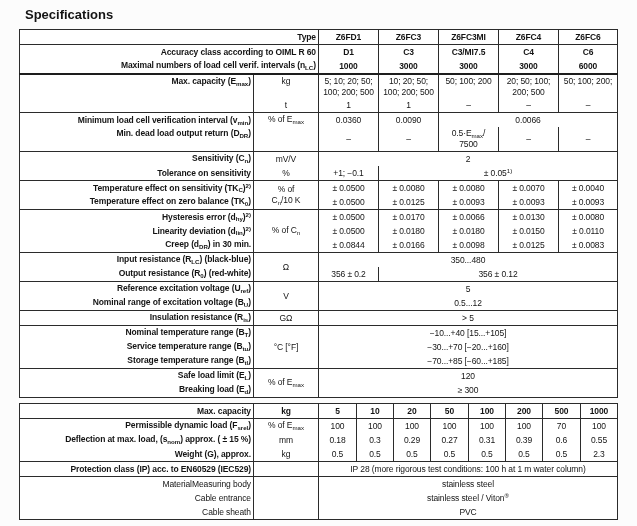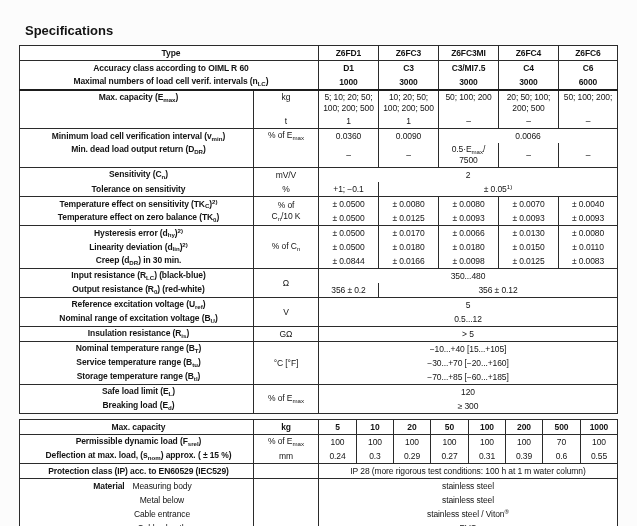--- a/index.html
+++ b/index.html
@@ -3,43 +3,43 @@
 <meta charset="utf-8">
 <style>
   html,body{margin:0;padding:0;}
   body{
     width:637px;height:526px;overflow:hidden;
     background:#fcfcfc;color:#141414;
     font-family:"Liberation Sans", sans-serif;
   }
   .page{padding:7px 0 0 19px;}
   .title{
-    font-size:13px;font-weight:bold;margin:16px 0 7px 6px;letter-spacing:0;
+    font-size:13px;font-weight:bold;margin:0 0 7px 6px;letter-spacing:0;
   }
   table.spec{
     border-collapse:collapse;table-layout:fixed;width:598px;
     font-size:8.5px;line-height:1.25;letter-spacing:-0.1px;
     border:1.5px solid #2b2b2b;
     background:#fff;
   }
   table.spec + table.spec{margin-top:5px;}
   table.spec tbody{border-top:1px solid #2b2b2b;border-bottom:1px solid #2b2b2b;}
   table.spec tbody.thick{border-bottom:2.5px solid #1d1d1d;}
   table.spec td{
     border-left:1px solid #2b2b2b;border-right:1px solid #2b2b2b;
     padding:1px 2px;text-align:center;vertical-align:middle;
     height:12px;overflow:hidden;
   }
-  table.spec td.al{text-align:center;padding-left:6px;}
+  table.spec td.al{text-align:right;padding-left:6px;}
   table.spec td.bold{font-weight:bold;}
   table.spec td.vat{vertical-align:top;}
   sub,sup{font-size:0.72em;letter-spacing:0;}
   sub{vertical-align:-0.25em;}
   sup{vertical-align:0.45em;}
-  .lbl-main{display:inline-block;width:47px;font-weight:bold;}
+  .lbl-main{display:inline-block;width:47px;font-weight:normal;}
   .lbl-sub{font-weight:normal;margin-top:34px;}
 </style>
 </head>
 <body>
 
 <div class="page">
   <h1 class="title">Specifications</h1>
   <table class="spec">
       <colgroup>
         <col style="width: 234px;">
@@ -266,45 +266,52 @@
           <td class="">100</td>
           <td class="">100</td>
           <td class="">100</td>
           <td class="">100</td>
           <td class="">70</td>
           <td class="">100</td>
         </tr>
         <tr>
           <td class="al bold ">Deflection at max. load, (s<sub>nom</sub>) approx. ( ± 15 %)</td>
           <td class="">mm</td>
-          <td class="">0.24</td>
+          <td class="">0.18</td>
           <td class="">0.3</td>
           <td class="">0.29</td>
           <td class="">0.27</td>
           <td class="">0.31</td>
           <td class="">0.39</td>
           <td class="">0.6</td>
           <td class="">0.55</td>
         </tr>
+        <tr>
+          <td class="al bold ">Weight (G), approx.</td>
+          <td class="">kg</td>
+          <td class="">0.5</td>
+          <td class="">0.5</td>
+          <td class="">0.5</td>
+          <td class="">0.5</td>
+          <td class="">0.5</td>
+          <td class="">0.5</td>
+          <td class="">0.5</td>
+          <td class="">2.3</td>
+        </tr>
       </tbody>
       <tbody>
         <tr>
           <td class="al bold ">Protection class (IP) acc. to EN60529 (IEC529)</td>
           <td class=""></td>
           <td colspan="8" class="">IP 28  (more rigorous test conditions: 100 h at 1 m water column)</td>
         </tr>
       </tbody>
       <tbody>
         <tr>
           <td class="al "><span class="lbl-main">Material</span><span class="lbl-sub">Measuring body</span></td>
-          <td class=""></td>
-          <td colspan="8" class="">stainless steel</td>
-        </tr>
-        <tr>
-          <td class="al "><span class="lbl-main"></span><span class="lbl-sub">Metal below</span></td>
           <td class=""></td>
           <td colspan="8" class="">stainless steel</td>
         </tr>
         <tr>
           <td class="al "><span class="lbl-main"></span><span class="lbl-sub">Cable entrance</span></td>
           <td class=""></td>
           <td colspan="8" class="">stainless steel / Viton<sup>®</sup></td>
         </tr>
         <tr>
           <td class="al "><span class="lbl-main"></span><span class="lbl-sub">Cable sheath</span></td>

